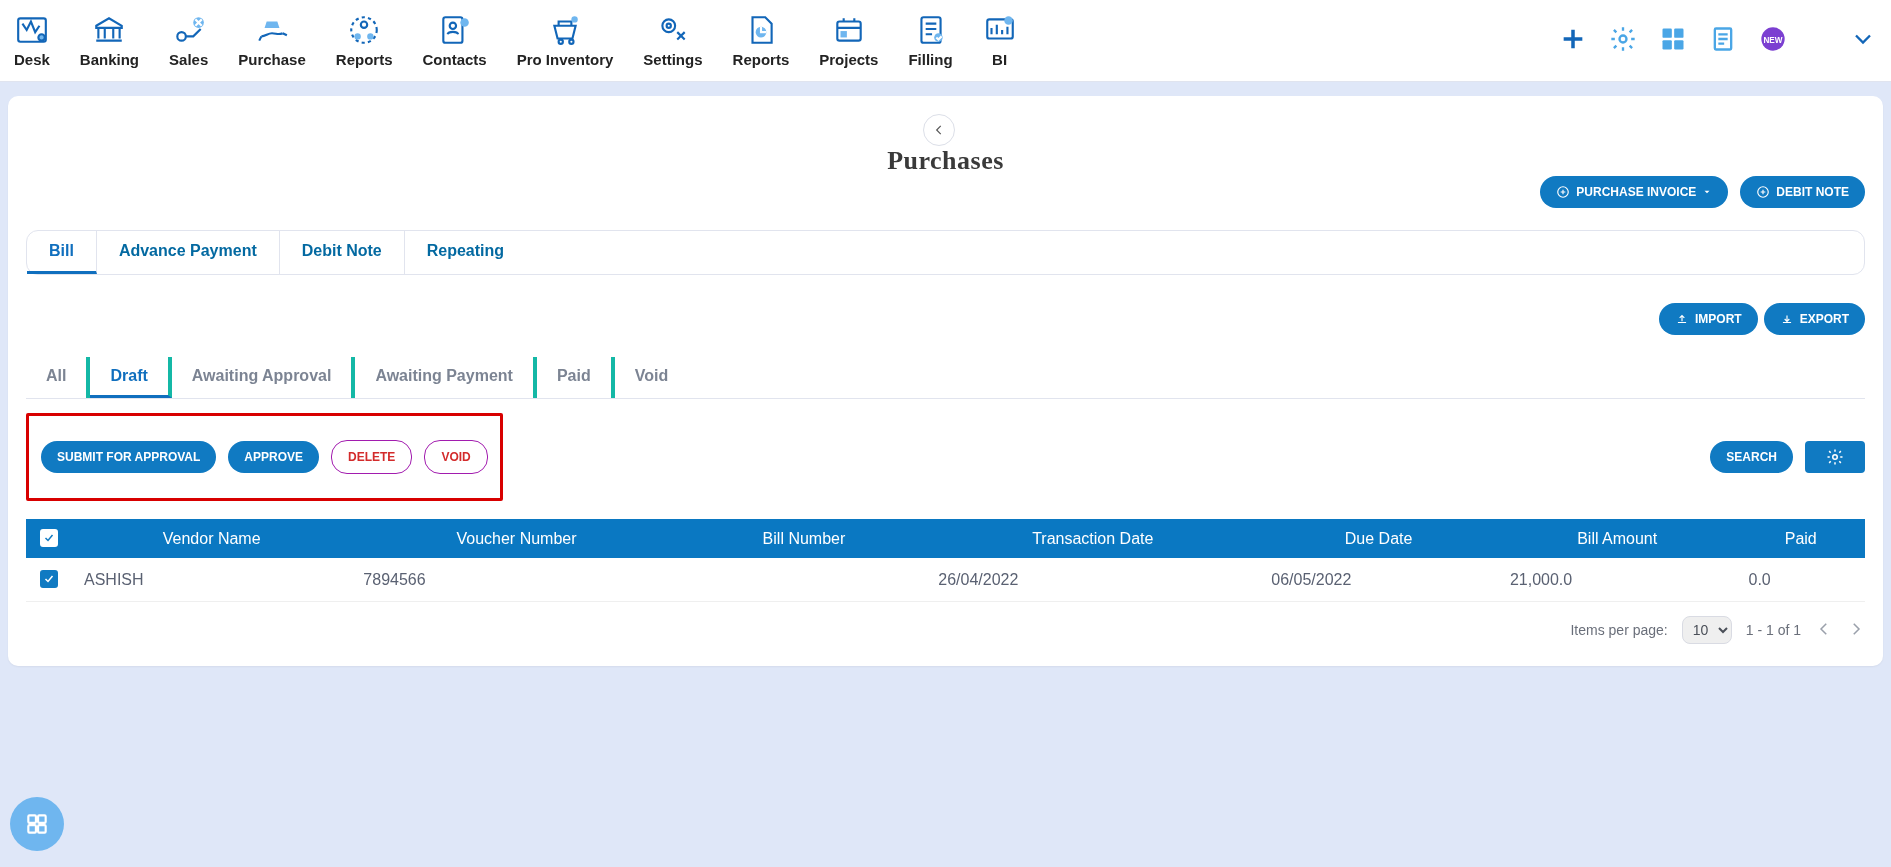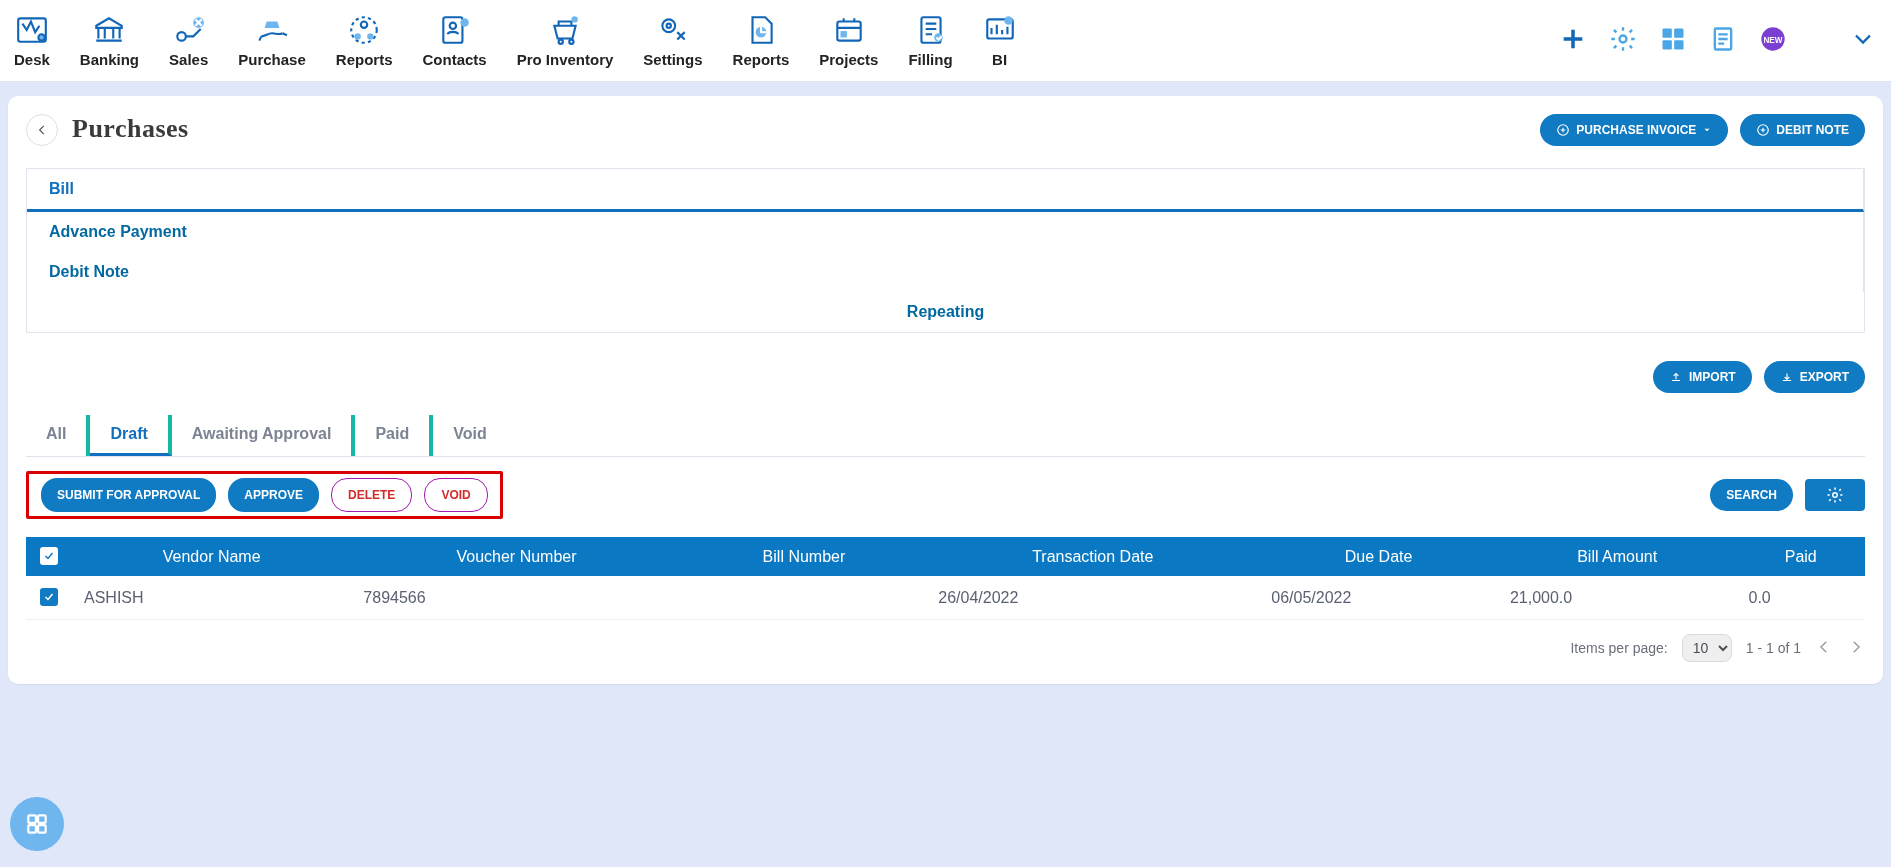--- a/index.html
+++ b/index.html
@@ -6,39 +6,39 @@
   *{box-sizing:border-box;}
   .topbar{background:#fff;height:82px;display:flex;align-items:center;padding:0 14px;border-bottom:1px solid #e0e4ef;}
   .nav-items{display:flex;gap:30px;}
   .nav-item{display:flex;flex-direction:column;align-items:center;gap:4px;cursor:pointer;}
   .nav-item svg{width:34px;height:34px;}
   .nav-item span{font-size:15px;font-weight:600;color:#232323;}
   .top-right{margin-left:auto;display:flex;align-items:center;gap:22px;}
   .top-right svg{width:28px;height:28px;cursor:pointer;}
   .top-right .plus svg{stroke:#1266b8;stroke-width:3;}
   .page{background:#fff;margin:14px 8px;border-radius:10px;padding:18px 18px 22px;box-shadow:0 1px 2px rgba(0,0,0,.05);}
-  .title-row{display:flex;align-items:flex-start;}
+  .title-row{display:flex;align-items:center;flex-direction:column;}
   .back-btn{width:32px;height:32px;border:1px solid #dcdfe8;border-radius:50%;display:flex;align-items:center;justify-content:center;cursor:pointer;margin-right:14px;}
   .back-btn svg{width:14px;height:14px;}
   .page-title{font-family:"Comic Sans MS","Segoe UI",cursive;font-size:26px;font-weight:600;color:#3a3a3a;letter-spacing:.5px;}
   .title-actions{margin-left:auto;display:flex;gap:12px;}
   .btn{display:inline-flex;align-items:center;gap:6px;font-size:12px;font-weight:600;padding:9px 16px;border-radius:16px;cursor:pointer;border:none;}
   .btn-primary{background:#107ac2;color:#fff;}
   .btn-primary svg{width:14px;height:14px;fill:#fff;}
-  .tabs{display:flex;border:1px solid #e1e4ee;border-radius:1px;margin-top:22px;flex-direction:column;}
+  .tabs{display:flex;border:1px solid #e1e4ee;border-radius:12px;margin-top:22px;}
   .tab{padding:11px 22px;font-size:16px;font-weight:600;color:#0369a1;cursor:pointer;border-right:1px solid #e1e4ee;}
   .tab:last-child{border-right:none;text-align:center;}
   .tab.active{color:#106fbe;border-bottom:3px solid #106fbe;}
-  .ie-row{display:flex;justify-content:flex-end;gap:12px;margin-top:28px;}
+  .ie-row{display:flex;justify-content:flex-end;gap:6px;margin-top:28px;}
   .subtabs{display:flex;border-bottom:1px solid #e1e4ee;margin-top:22px;}
   .subtab{padding:10px 20px;font-size:16px;font-weight:600;color:#7c8493;cursor:pointer;border-right:4px solid #14b8a6;}
   .subtab:last-child{border-right:none;}
   .subtab.active{color:#106fbe;border-bottom:3px solid #106fbe;}
   .action-row{display:flex;align-items:center;margin-top:14px;gap:12px;}
-  .hotbox{border:3px solid #d80000;padding:4px 12px;display:flex;gap:12px;border-radius:2px;}
+  .hotbox{border:3px solid #d80000;padding:24px 12px;display:flex;gap:12px;border-radius:2px;align-items:center;}
   .btn-outline{background:#fff;color:#d32b2b;border:1px solid #a21caf;}
   .action-right{margin-left:auto;display:flex;gap:12px;}
   .gear-btn{background:#107ac2;color:#fff;width:60px;display:flex;align-items:center;justify-content:center;border-radius:4px;cursor:pointer;}
   table{width:100%;border-collapse:collapse;margin-top:18px;}
   thead th{background:#0a78c2;color:#fff;font-weight:500;font-size:16px;padding:10px 12px;text-align:center;}
   thead th:first-child{width:46px;}
   tbody td{padding:12px;font-size:16px;color:#5a6172;border-bottom:1px solid #efefef;}
   tbody td:first-child{text-align:center;}
   .chk{width:18px;height:18px;border:2px solid #107ac2;border-radius:3px;display:inline-flex;align-items:center;justify-content:center;cursor:pointer;background:#107ac2;}
   .chk svg{width:12px;height:12px;stroke:#fff;stroke-width:3;fill:none;}
@@ -234,20 +234,21 @@
           <path d="M12 6v10M8 12l4 4 4-4M5 18h14" stroke="#fff" stroke-width="2" fill="none"></path>
         </svg>
       <span>EXPORT</span>
     </button>
   </div>
 
   <div class="subtabs">
     <div class="subtab">All</div>
     <div class="subtab active">Draft</div>
     <div class="subtab">Awaiting Approval</div>
+    <div class="subtab">Awaiting Payment</div>
     <div class="subtab">Paid</div>
     <div class="subtab">Void</div>
   </div>
 
   <div class="action-row">
     <div class="hotbox">
       <button class="btn btn-primary">SUBMIT FOR APPROVAL</button>
       <button class="btn btn-primary">APPROVE</button>
       <button class="btn btn-outline">DELETE</button>
       <button class="btn btn-outline">VOID</button>

